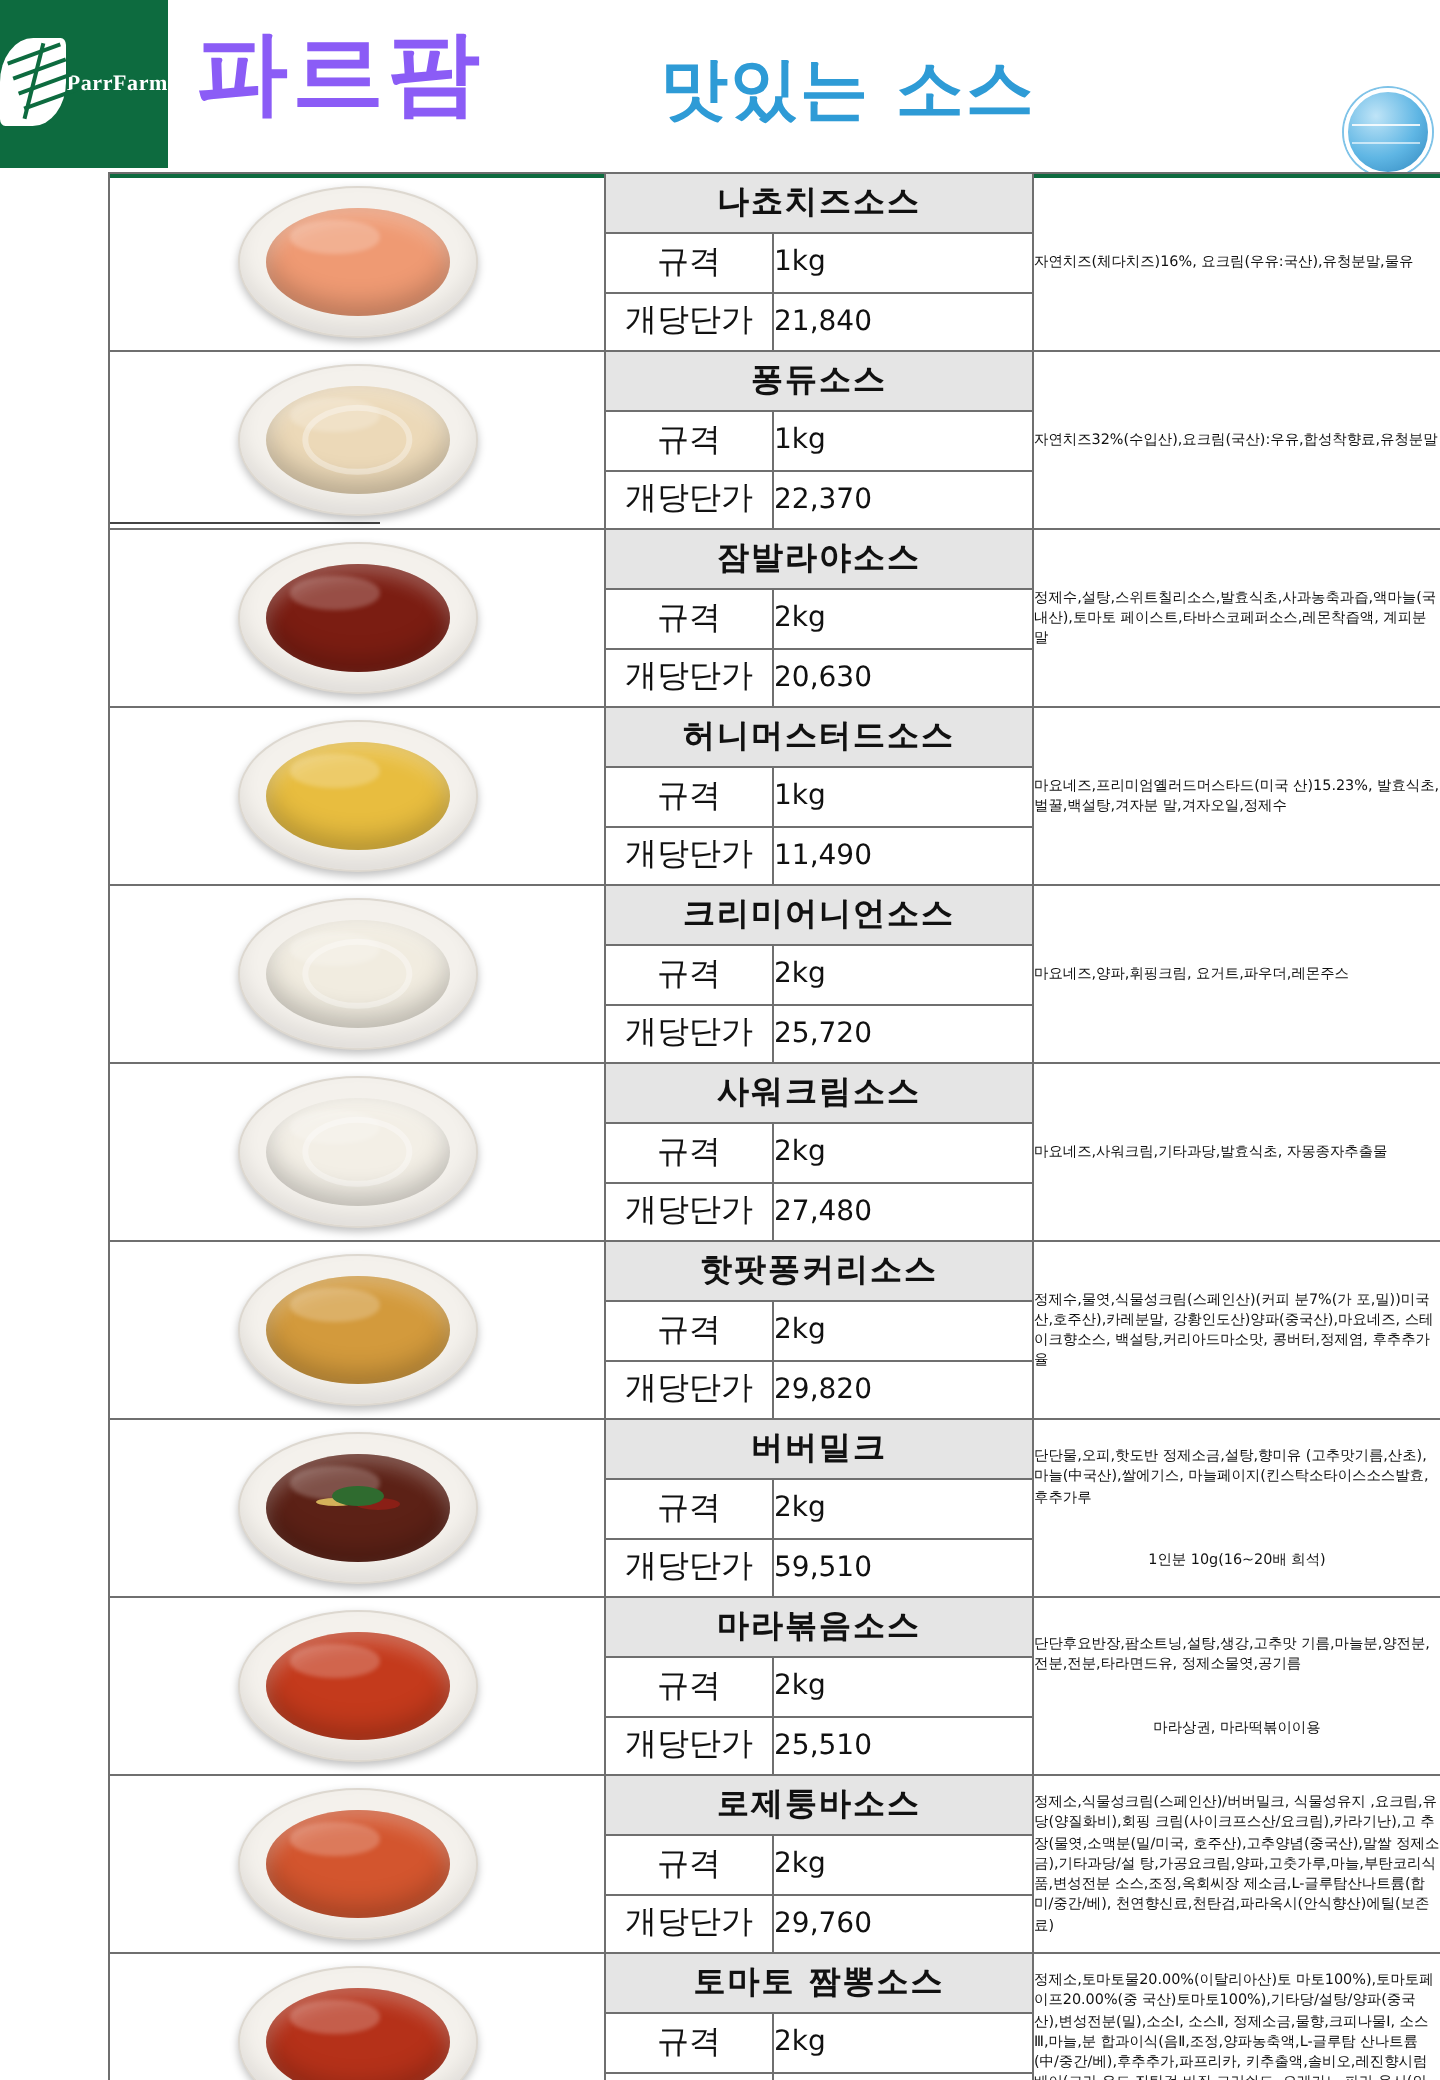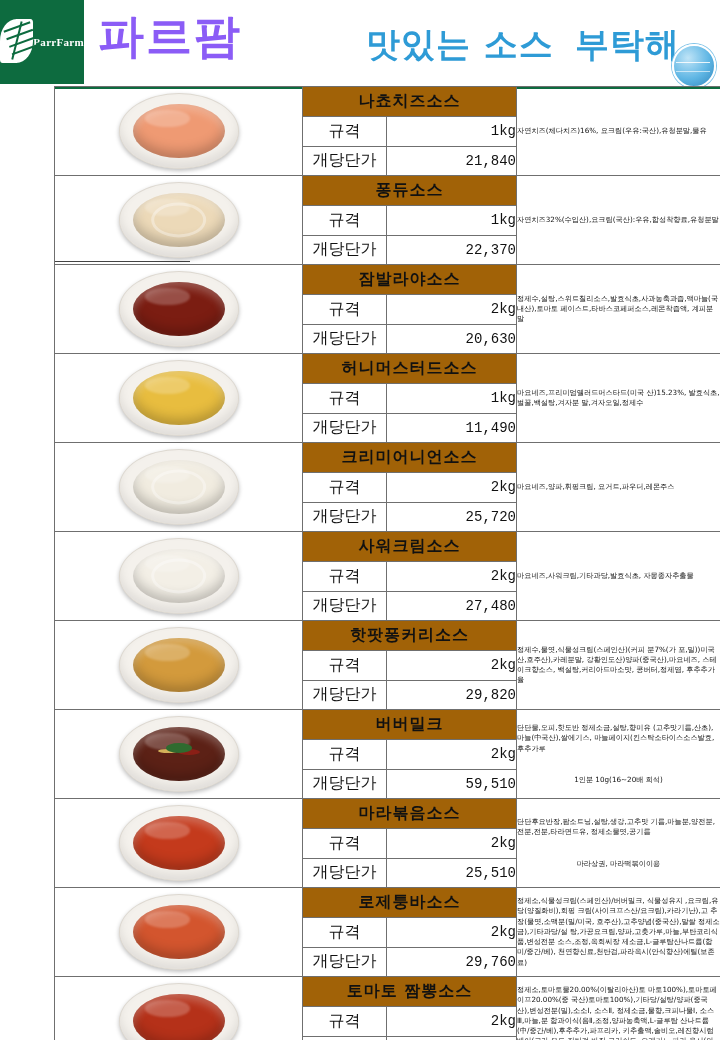--- a/index.html
+++ b/index.html
@@ -49,21 +49,20 @@
   .brand{
     position:absolute;left:98px;top:6px;
     font-size:46px;font-weight:bold;color:#8b5cf6;
     letter-spacing:2px;
     font-family:"Liberation Sans",sans-serif;
   }
   .tag1{
     position:absolute;left:330px;top:22px;
     font-size:34px;font-weight:bold;color:#2e9bd6;
     letter-spacing:1px;
-    margin-left:36px;
   }
   .tag2{
     position:absolute;left:575px;top:22px;
     font-size:34px;font-weight:bold;color:#2e9bd6;
     letter-spacing:1px;
   }
   .globe{
     position:absolute;left:672px;top:44px;
     width:40px;height:40px;border-radius:50%;
     background:radial-gradient(circle at 35% 30%,#bfe4f7 0%,#5fb6e4 55%,#2f86bd 100%);
@@ -102,27 +101,27 @@
   .c-lbl{width:84px;}
   .c-val{width:130px;}
   .c-desc{width:204px;}
 
   .name-cell{
     text-align:center;
     font-size:16px;
     font-weight:bold;
     letter-spacing:1px;
     height:29px;
-    background:#a16207;
+    background:#e5e5e5;
   }
   .lbl-cell{
     text-align:center;font-size:16px;height:28px;color:#111;
   }
   .val-cell{
-    text-align:right;font-size:14px;height:28px;font-family:Liberation Mono, monospace;
+    text-align:left;font-size:14px;height:28px;
   }
   .desc-cell{
     font-size:7.2px;line-height:1.42;
     color:#111;
     padding:3px 4px;
     word-break:break-all;
   }
   .desc-cell .sub{display:block;text-align:center;margin-top:21px;}
 
   
@@ -164,21 +163,20 @@
 
 <div class="page">
 
   <div class="header">
     <div class="logo">
       <div class="logo-leaf"></div>
       <div class="logo-text">ParrFarm</div>
     </div>
     <div class="brand">파르팜</div>
     <div class="tag1">맛있는 소스</div>
-    <div class="tag2">부탁해</div>
     <div class="globe"></div>
   </div>
 
   <div class="side">
     <div class="side-line"></div>
   </div>
 
   <table class="sheet">
     <colgroup>
       <col class="c-img">

